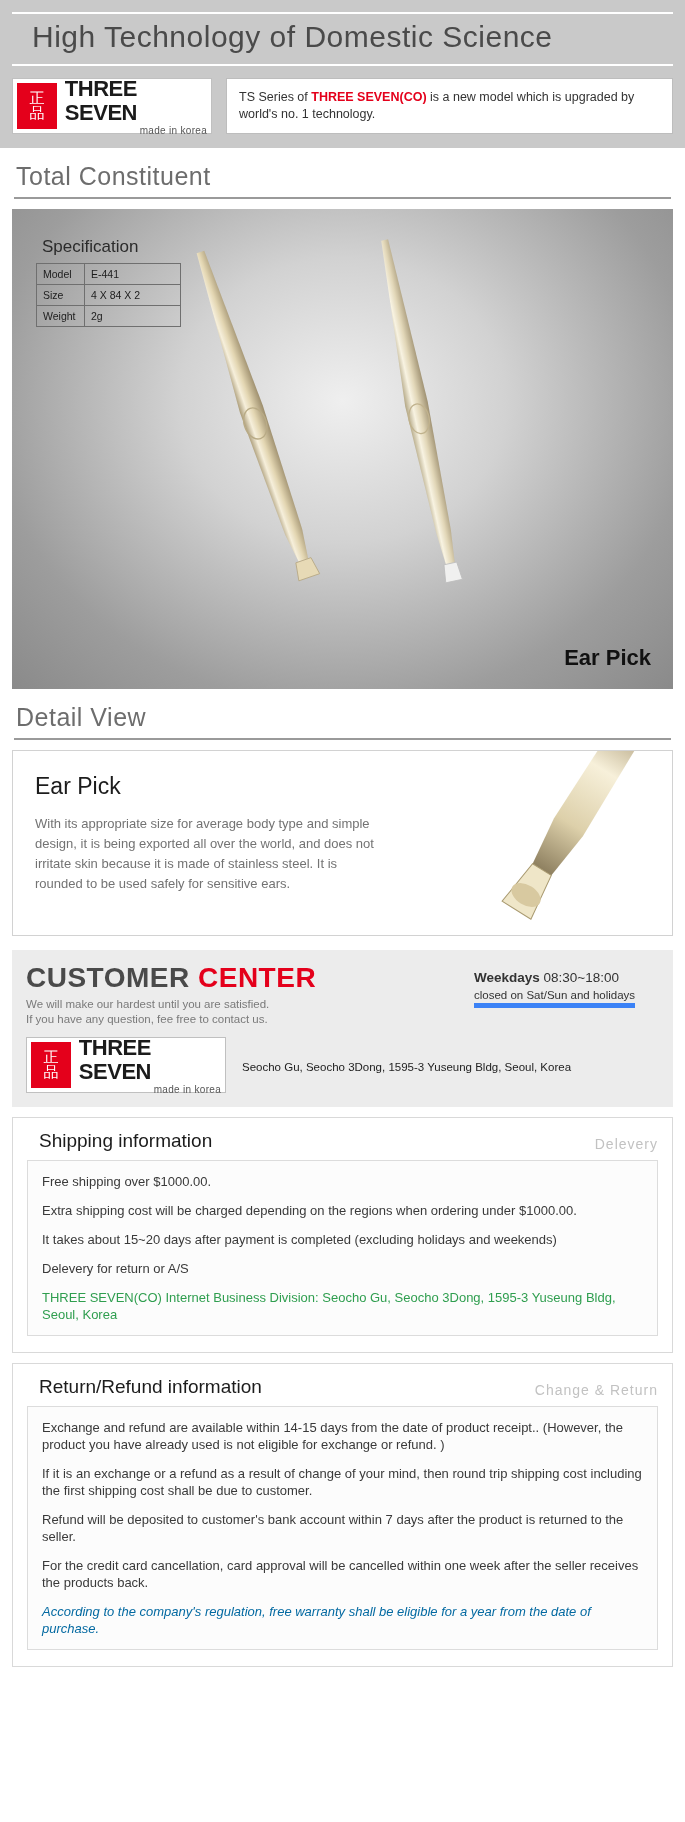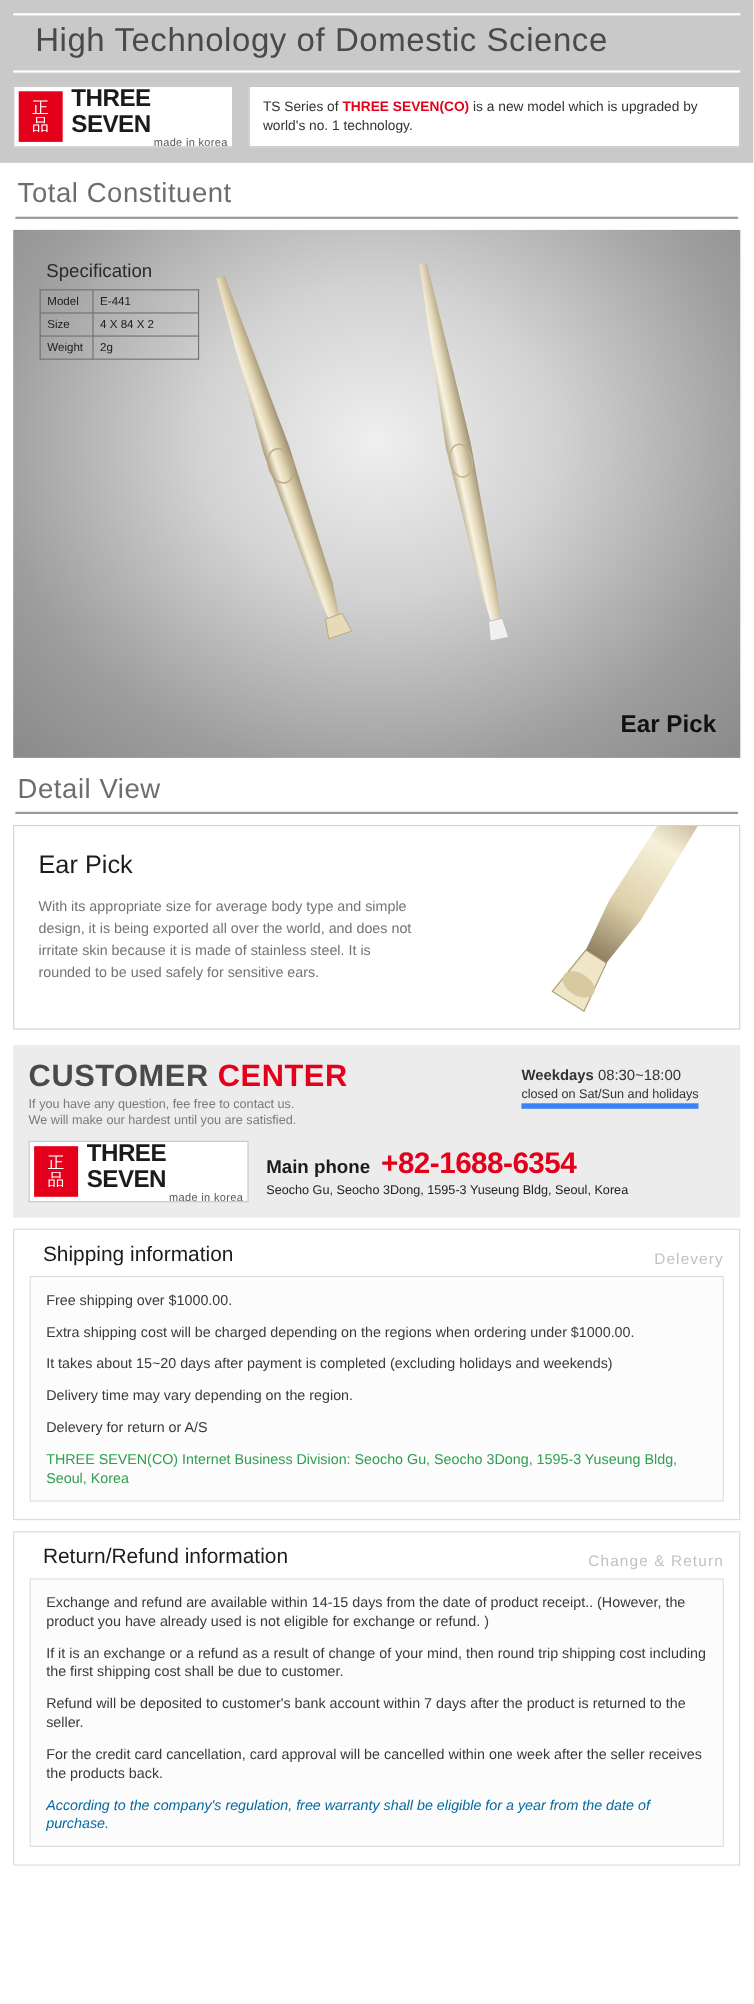--- a/index.html
+++ b/index.html
@@ -392,22 +392,22 @@
   </div>
 
   <div class="cc">
     <div class="cc-top">
       <div class="cc-left">
         <div class="cc-title">
           <span>CUSTOMER</span>
           <span class="red">CENTER</span>
         </div>
         <div class="cc-sub">
+          <div>We will make our hardest until you are satisfied.</div>
           <div>If you have any question, fee free to contact us.</div>
-          <div>We will make our hardest until you are satisfied.</div>
         </div>
       </div>
       <div class="cc-right">
         <div class="cc-hours">
           <b>Weekdays</b>
           <span>08:30~18:00</span>
         </div>
         <div class="cc-closed">closed on Sat/Sun and holidays</div>
       </div>
     </div>
@@ -416,39 +416,34 @@
         <div class="logo-mark">
           <span>正</span>
           <span>品</span>
         </div>
         <div>
           <div class="logo-text-main">THREE SEVEN</div>
           <div class="logo-text-sub">made in korea</div>
         </div>
       </div>
       <div class="cc-phone-wrap">
-        <div class="cc-phone-row">
-          <span class="cc-phone-label">Main phone</span>
-          <span class="cc-phone-number">+82-1688-6354</span>
-        </div>
         <div class="cc-address">Seocho Gu, Seocho 3Dong, 1595-3 Yuseung Bldg, Seoul, Korea</div>
       </div>
     </div>
   </div>
 
   <div class="info-wrap">
     <div class="info-head">
       <h3 class="info-title">Shipping information</h3>
       <span class="info-tag">Delevery</span>
     </div>
     <div class="info-body">
       <p>Free shipping over $1000.00.</p>
       <p>Extra shipping cost will be charged depending on the regions when ordering under $1000.00.</p>
       <p>It takes about 15~20 days after payment is completed (excluding holidays and weekends)</p>
-      <p>Delivery time may vary depending on the region.</p>
       <p>Delevery for return or A/S</p>
       <p class="green">THREE SEVEN(CO) Internet Business Division: Seocho Gu, Seocho 3Dong, 1595-3 Yuseung Bldg, Seoul, Korea</p>
     </div>
   </div>
 
   <div class="info-wrap">
     <div class="info-head">
       <h3 class="info-title">Return/Refund information</h3>
       <span class="info-tag">Change &amp; Return</span>
     </div>

